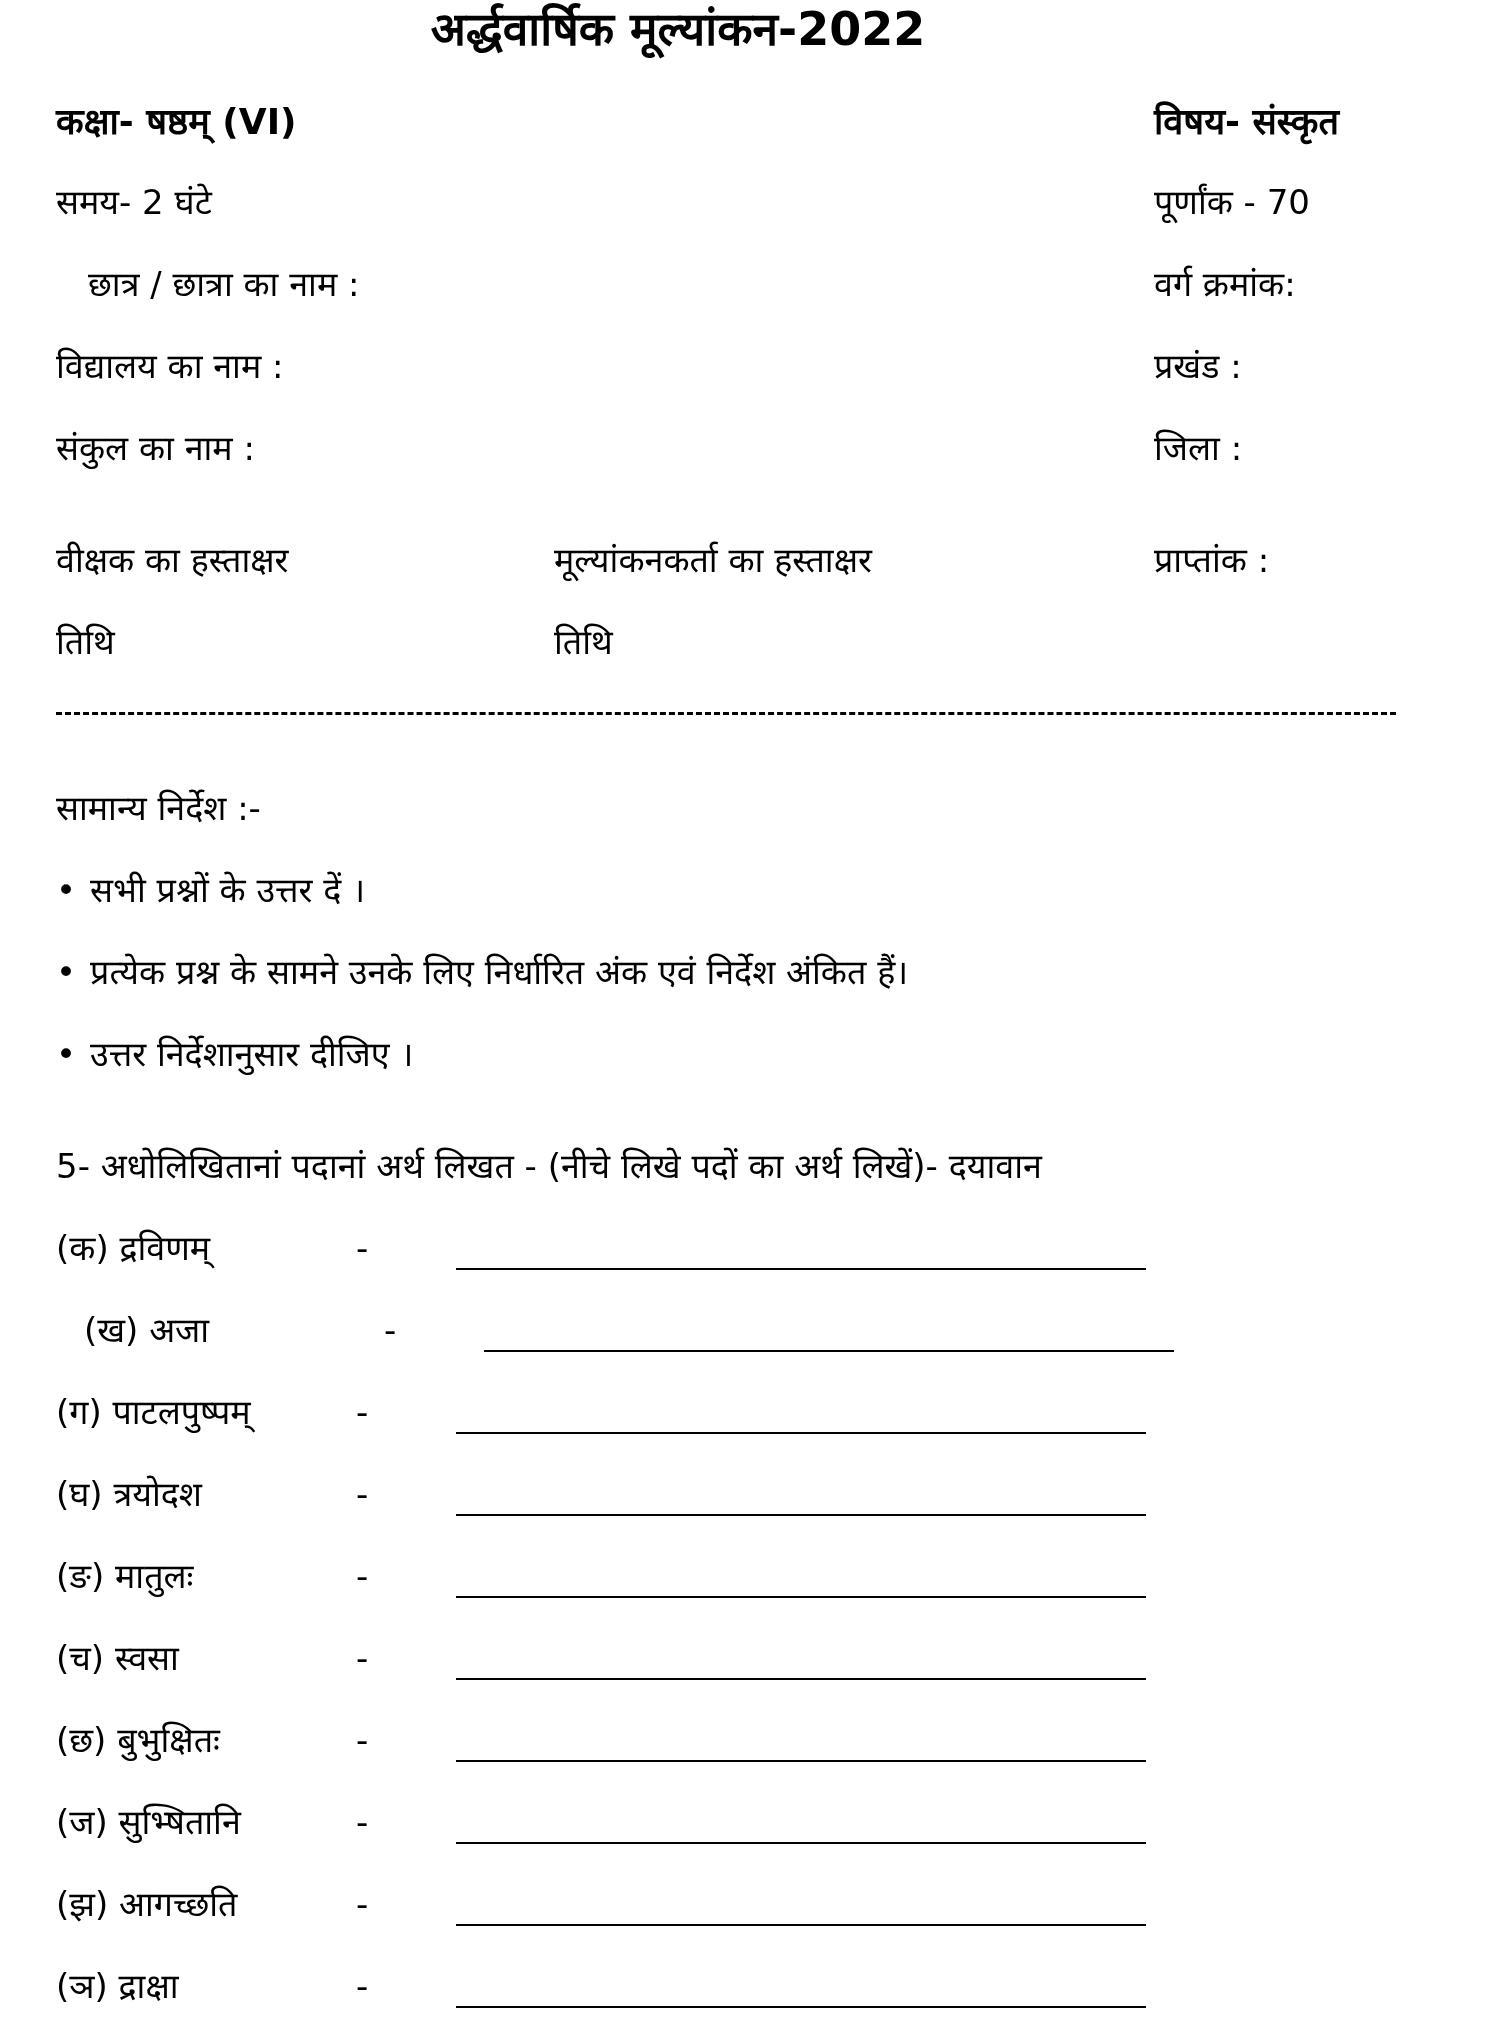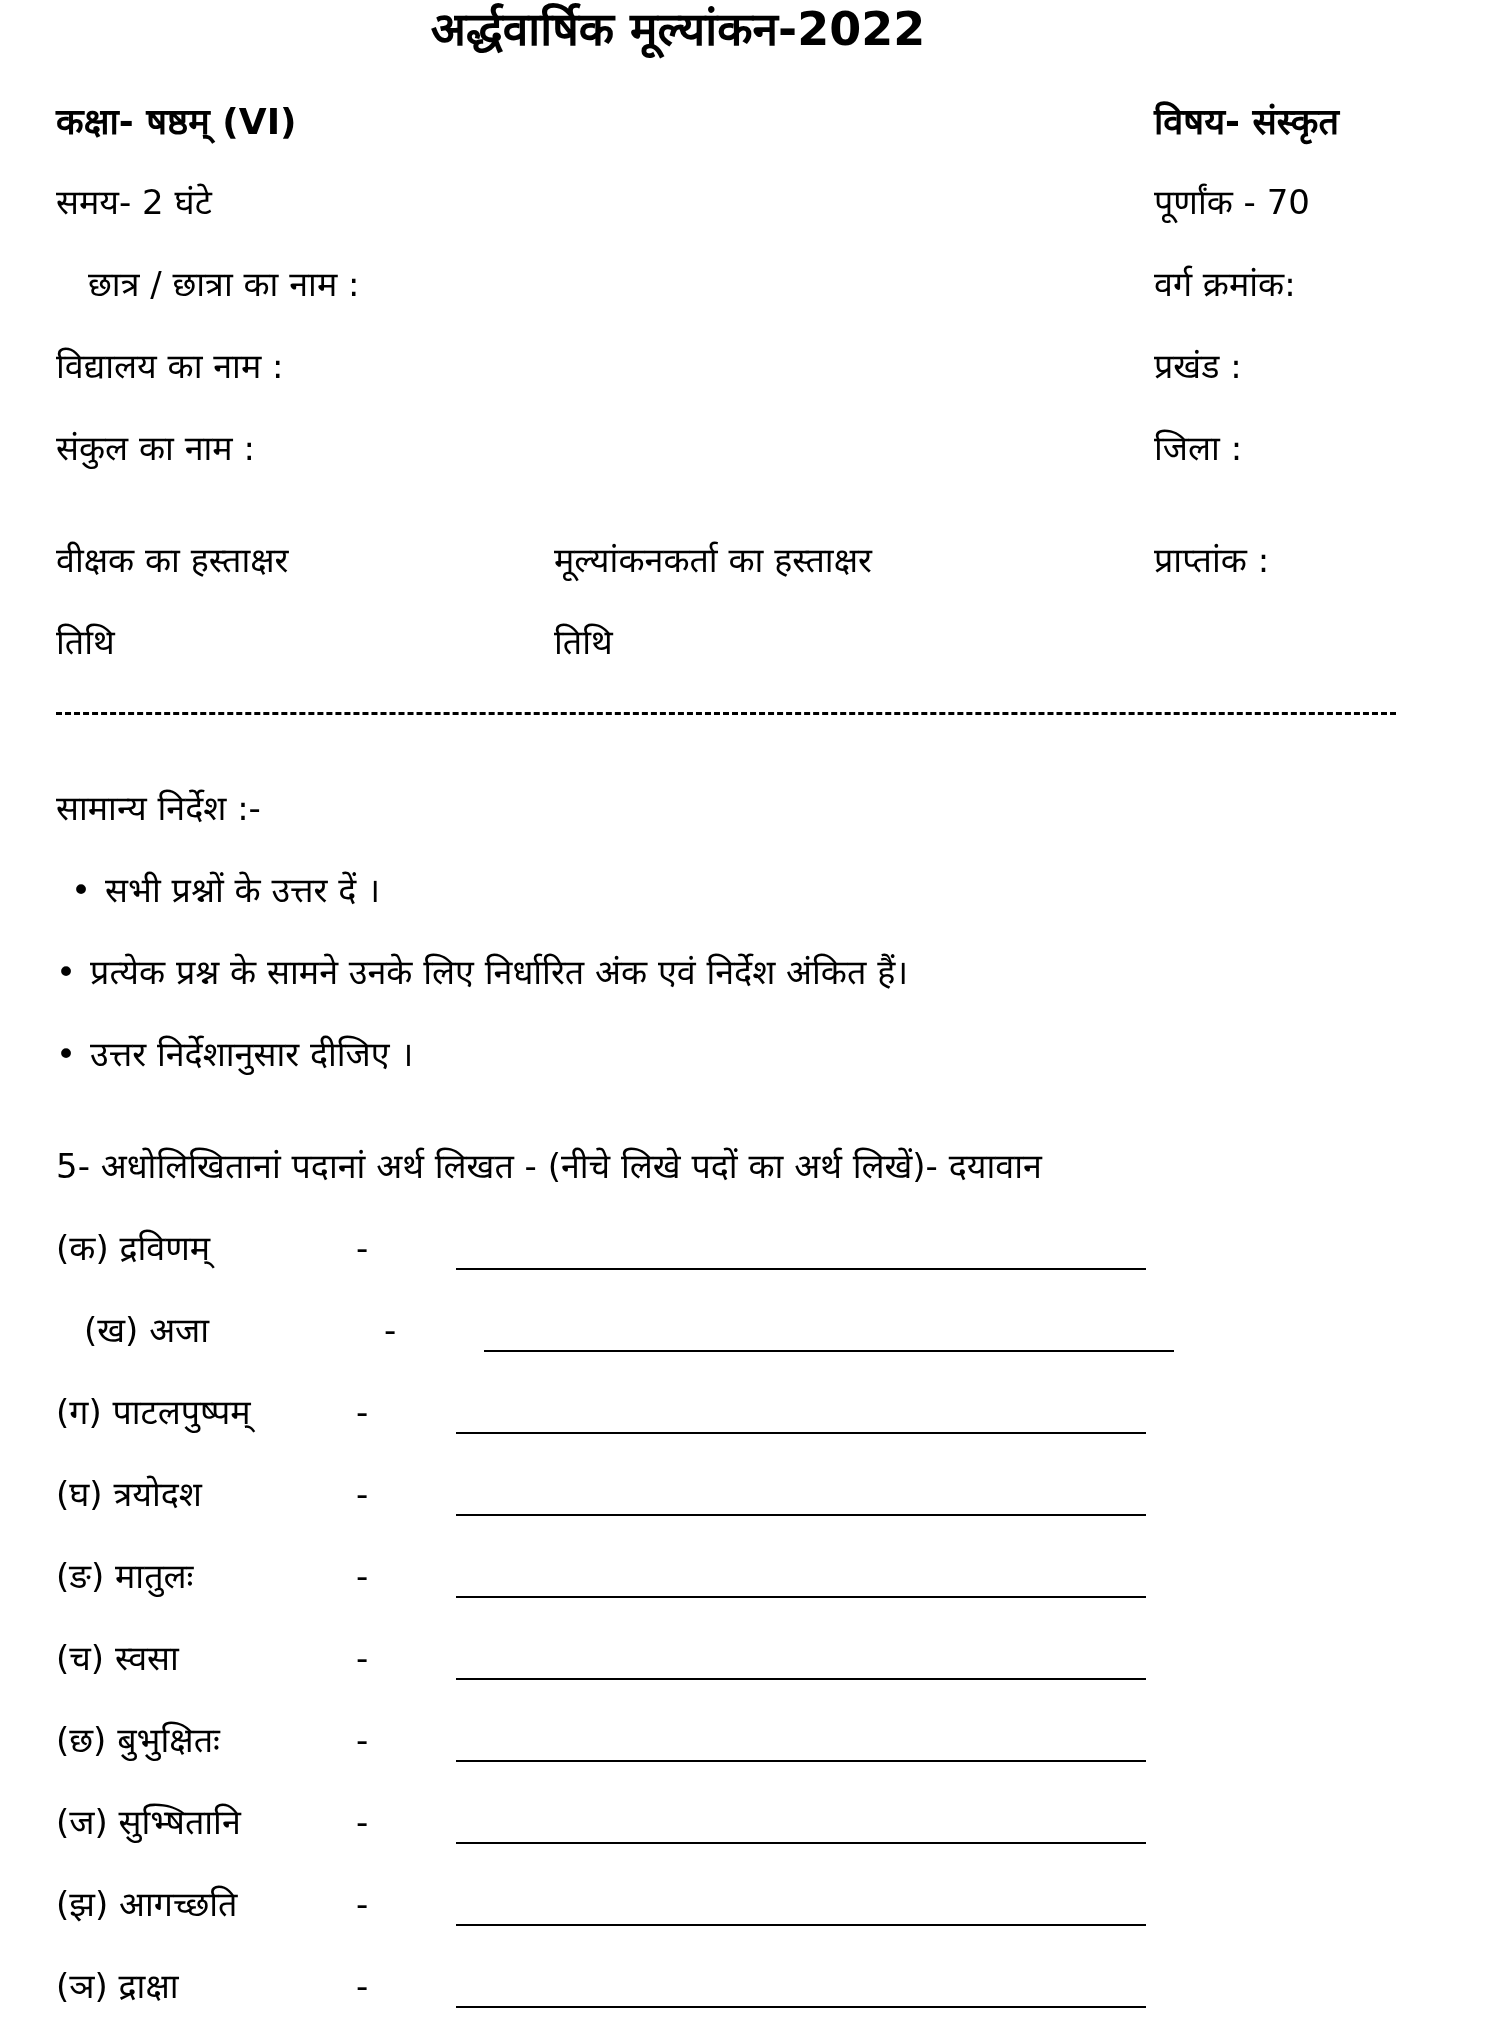--- a/index.html
+++ b/index.html
@@ -54,21 +54,21 @@
   <div class="abs txt" style="left:554px; top:538px;">मूल्यांकनकर्ता का हस्ताक्षर</div>
   <div class="abs txt" style="left:1154px; top:538px;">प्राप्तांक :</div>
 
   <div class="abs txt" style="left:56px; top:620px;">तिथि</div>
   <div class="abs txt" style="left:554px; top:620px;">तिथि</div>
 
   <div class="abs dashes"></div>
 
   <div class="abs txt" style="left:56px; top:786px;">सामान्य निर्देश :-</div>
 
-  <div class="abs txt" style="left:71px; top:868px;">
+  <div class="abs txt" style="left:56px; top:868px;">
     <span class="bullet">•</span><span>सभी प्रश्नों के उत्तर दें ।</span>
   </div>
   <div class="abs txt" style="left:56px; top:950px;">
     <span class="bullet">•</span><span>प्रत्येक प्रश्न के सामने उनके लिए निर्धारित अंक एवं निर्देश अंकित हैं।</span>
   </div>
   <div class="abs txt" style="left:56px; top:1032px;">
     <span class="bullet">•</span><span>उत्तर निर्देशानुसार दीजिए ।</span>
   </div>
 
   <div class="abs txt" style="left:56px; top:1144px;">5- अधोलिखितानां पदानां अर्थ लिखत - (नीचे लिखे पदों का अर्थ लिखें)- दयावान</div>

